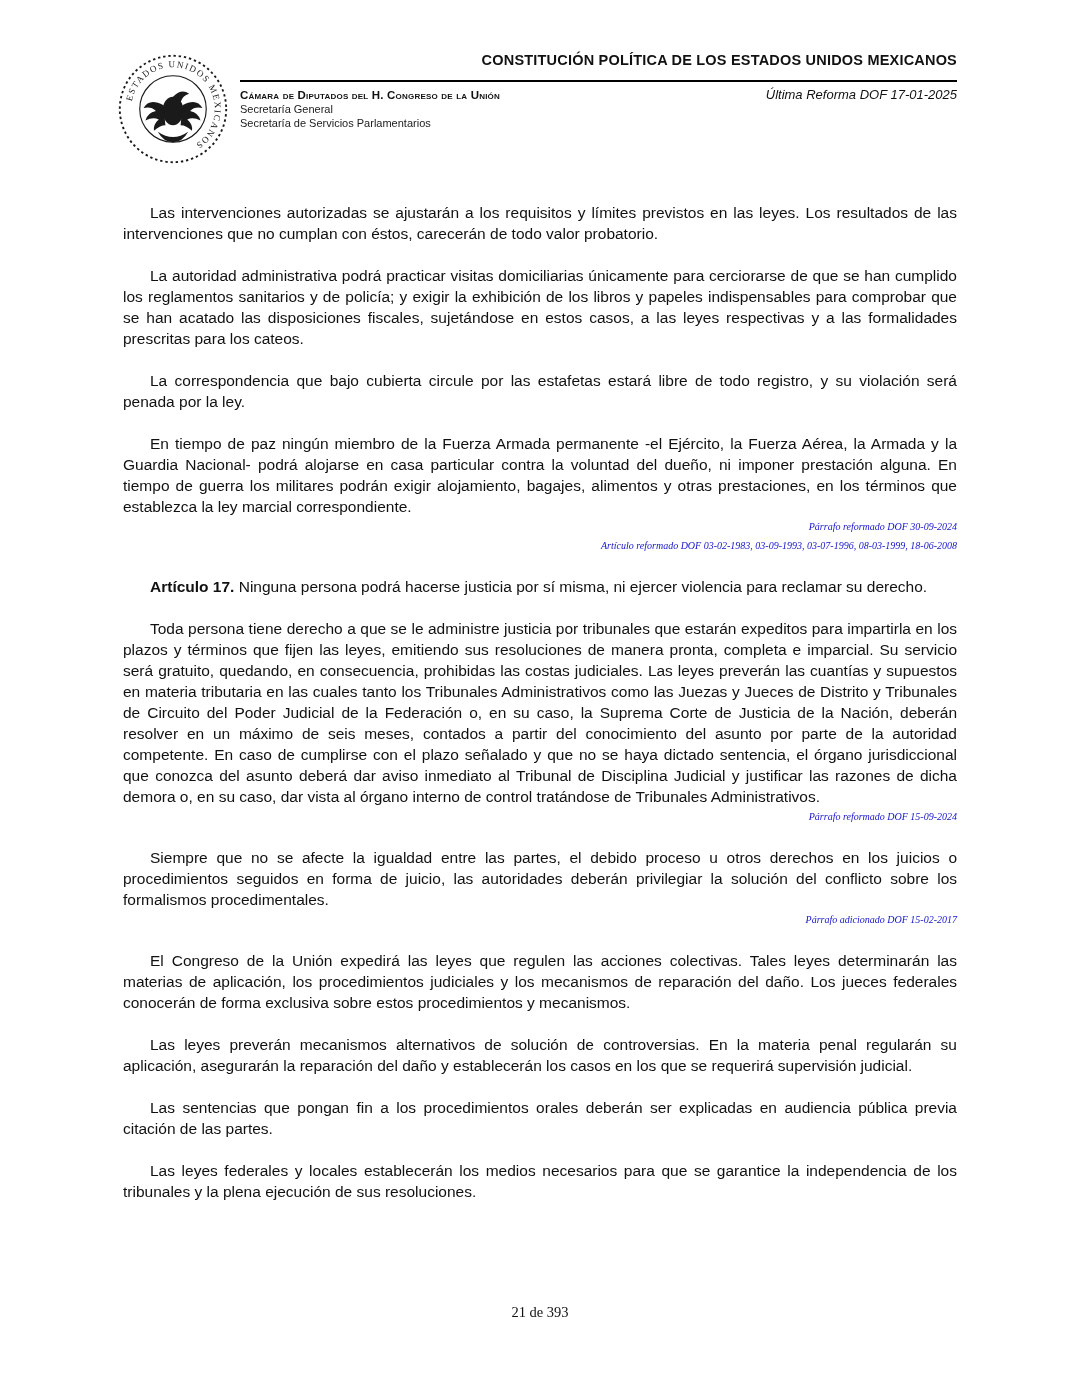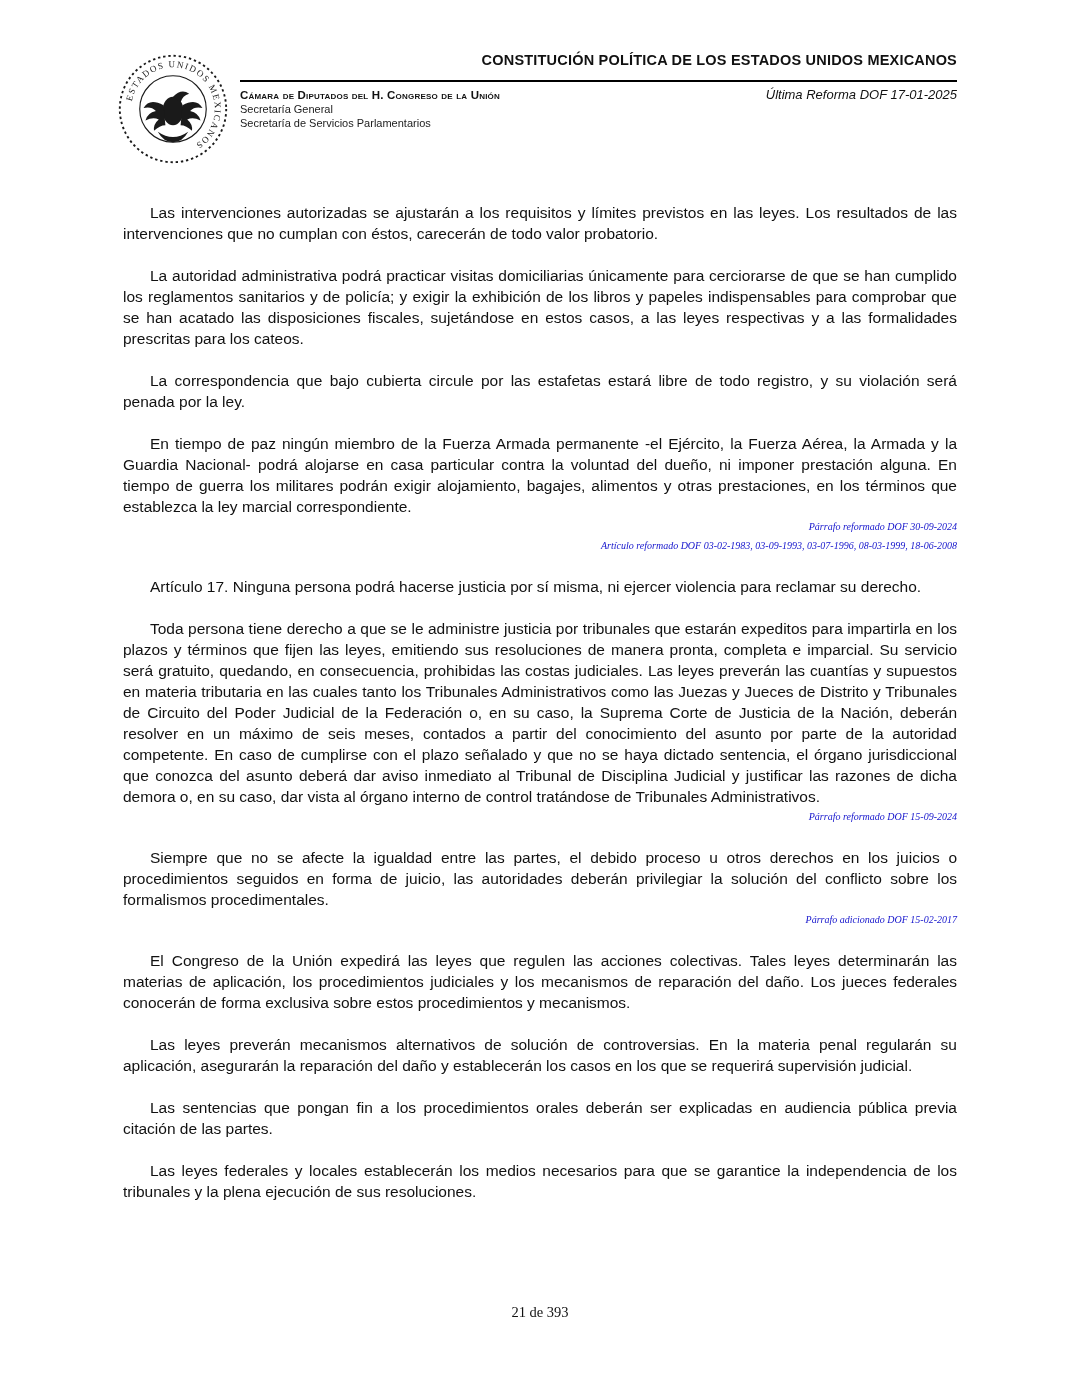--- a/index.html
+++ b/index.html
@@ -65,21 +65,21 @@
     margin: 36px 123px 0 123px;
     font-size: 15.5px;
     line-height: 21px;
     text-align: justify;
   }
   .para {
     margin: 21px 0 0 0;
     text-indent: 27px;
   }
   .para:first-child { margin-top: 0; }
-  .para b { font-weight: normal; }
+  .para b { font-weight: bold; }
   .ref {
     margin: 0 0 0 0;
     font-family: "Liberation Serif", serif;
     font-style: italic;
     font-size: 10px;
     line-height: 19px;
     text-align: right;
     color: var(--ref-blue, #1414cc);
     text-indent: 0;
   }

